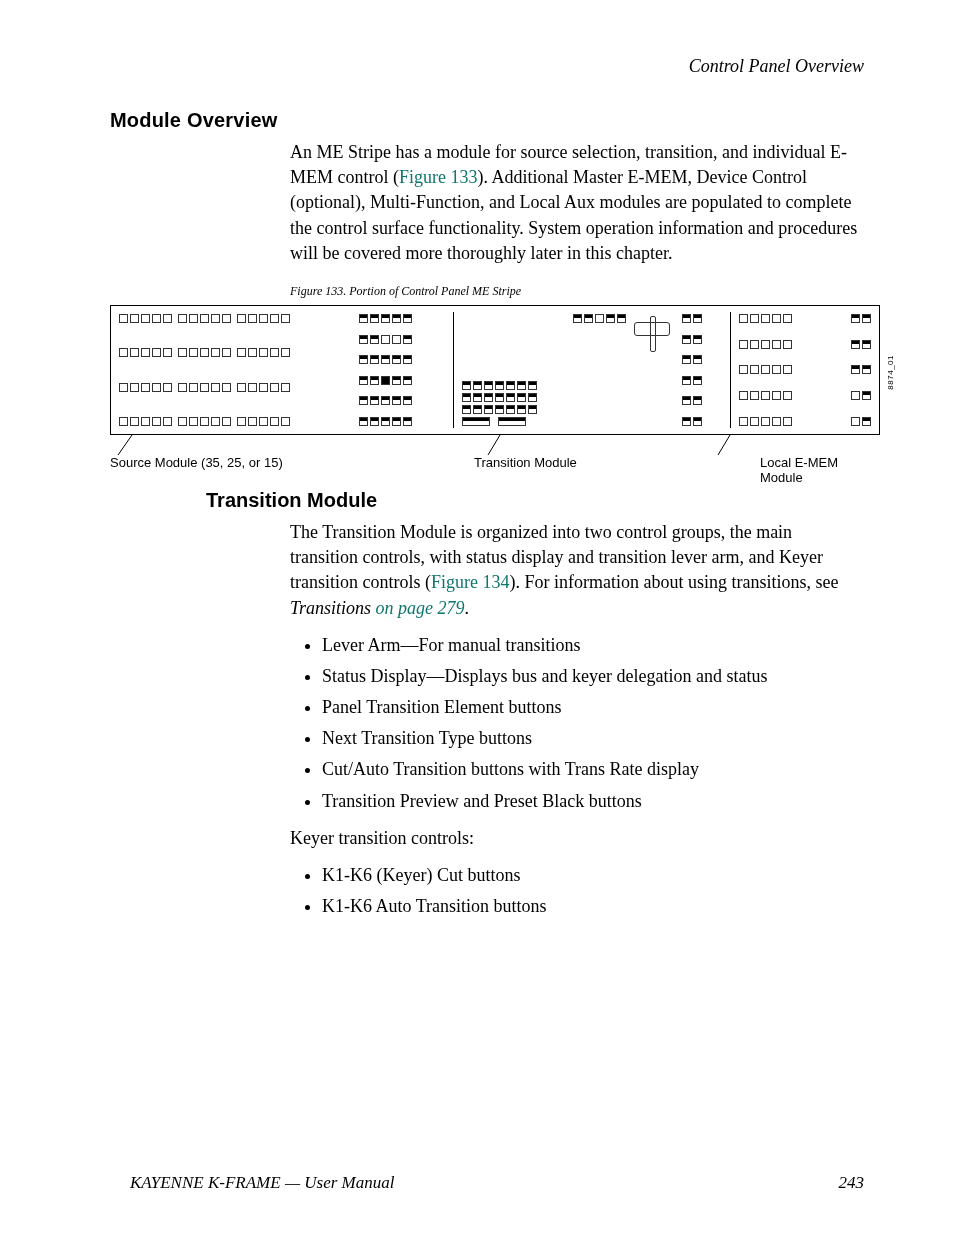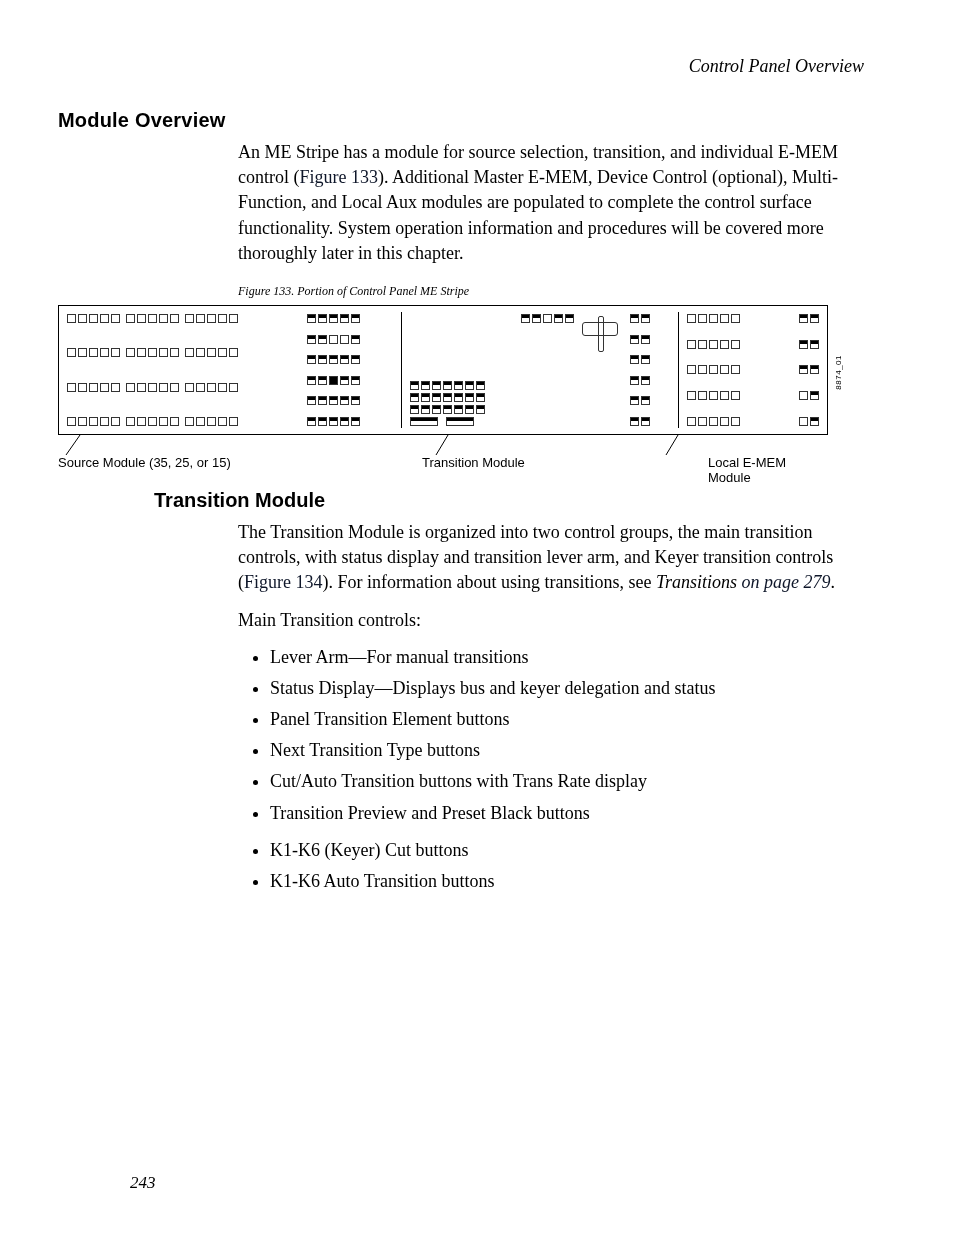--- a/index.html
+++ b/index.html
@@ -11,21 +11,21 @@
     font-family: "Times New Roman", Times, serif;
     background: #fff;
     color: #000;
     position: relative;
   }
   .page {
     position: relative;
     width: 954px;
     height: 1235px;
     box-sizing: border-box;
-    padding: 56px 90px 40px 58px;
+    padding: 56px 90px 40px 110px;
   }
   .running-header {
     text-align: right;
     font-style: italic;
     font-size: 18px;
     margin-bottom: 32px;
   }
   h1.section-title {
     font-family: "Arial Black", Arial, sans-serif;
     font-weight: 900;
@@ -47,21 +47,21 @@
   .body-block p { margin: 8px 0 12px 0; }
   .body-block ul { margin: 4px 0 12px 32px; padding: 0; }
   .body-block li { margin: 6px 0; }
   .figure-caption {
     margin-left: 180px;
     font-style: italic;
     font-size: 12px;
     margin-top: 18px;
     margin-bottom: 6px;
   }
-  .link { color: #0f172a; }
+  .link { color: #0f766e; }
   
   .figure {
     position: relative;
     width: 770px;
     height: 160px;
     margin-left: 0;
   }
   .diagram {
     position: relative;
     width: 770px;
@@ -463,32 +463,33 @@
     <div class="callout-label" style="left:610px;margin-left:40px;">Local E-MEM Module</div>
   </div>
 
   <h2 class="subsection-title">Transition Module</h2>
 
   <div class="body-block">
     <p>
       <span>The Transition Module is organized into two control groups, the main transition controls, with status display and transition lever arm, and Keyer transition controls (</span><span class="link">Figure 134</span><span>). For information about using transitions, see </span><i><span>Transitions </span><span class="link">on page 279</span></i><span>.</span>
     </p>
 
-    <p>Main Transition controls:</p>
     <ul>
       <li>Lever Arm—For manual transitions</li>
       <li>Status Display—Displays bus and keyer delegation and status</li>
       <li>Panel Transition Element buttons</li>
       <li>Next Transition Type buttons</li>
       <li>Cut/Auto Transition buttons with Trans Rate display</li>
       <li>Transition Preview and Preset Black buttons</li>
     </ul>
 
+    <p>Keyer transition controls:</p>
     <ul>
       <li>K1-K6 (Keyer) Cut buttons</li>
       <li>K1-K6 Auto Transition buttons</li>
     </ul>
   </div>
 
   <div class="footer">
+    <span class="doc-title">KAYENNE K-FRAME — User Manual</span>
     <span class="page-num">243</span>
   </div>
 </div>
 
 </body></html>

